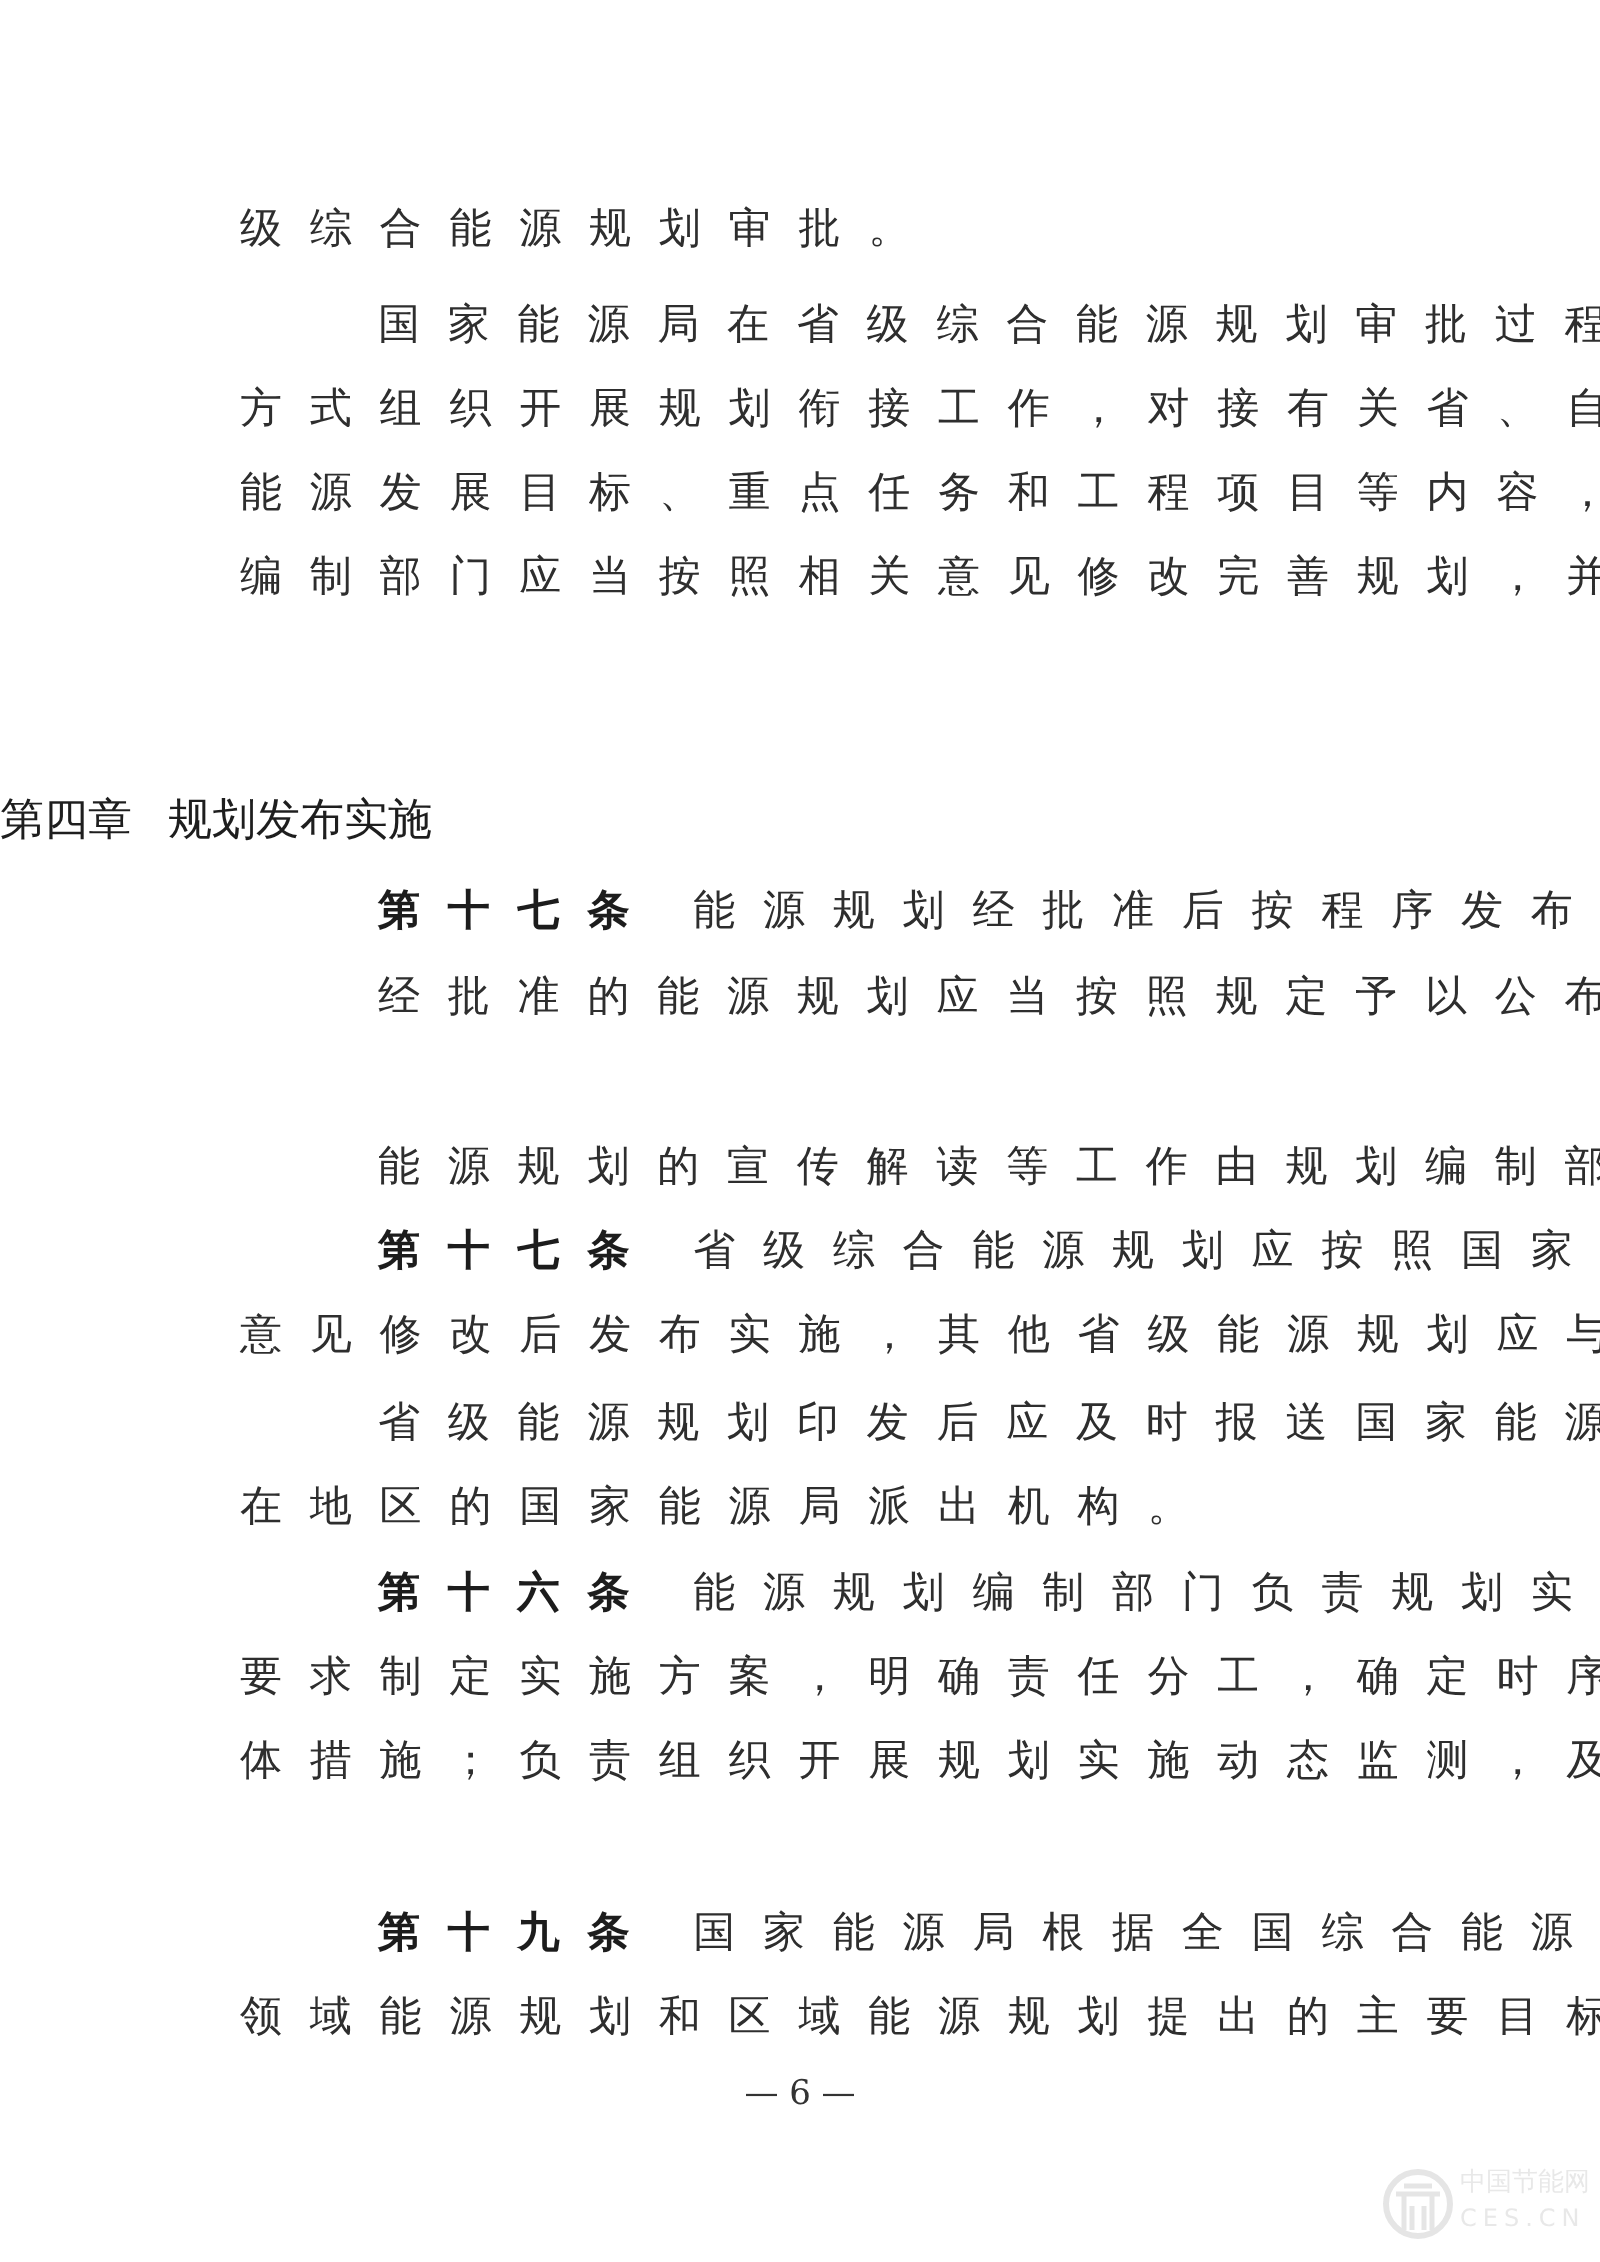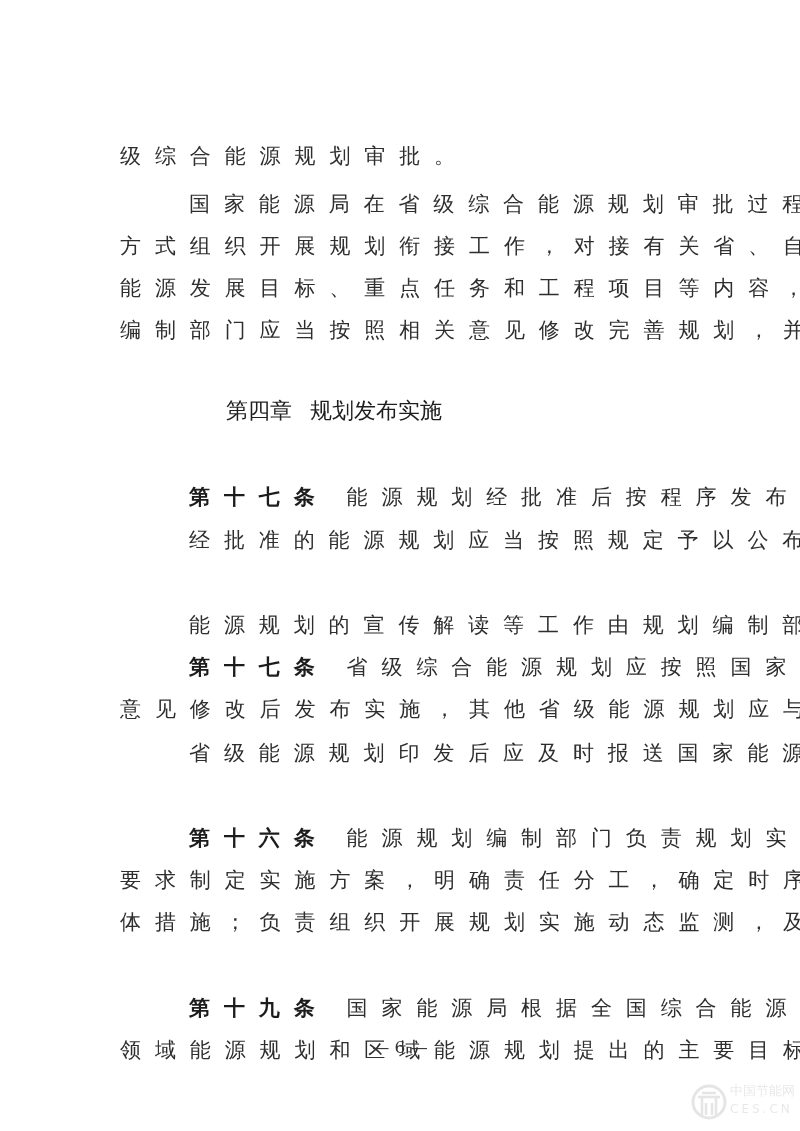--- a/index.html
+++ b/index.html
@@ -23,30 +23,29 @@
     }
     .line {
       position: absolute;
       left: 120px;
       font-family: "DejaVu Serif", "Liberation Serif", serif;
       font-size: 21px;
       letter-spacing: 13.9px;
       white-space: nowrap;
       line-height: 28px;
       color: #2e2e2e;
-      margin-top: 42px;
     }
     .indent { left: 189px; }
     .bold { font-weight: bold; color: #1c1c1c; }
     .gap { display: inline-block; width: 18px; }
     .heading {
       position: absolute;
       left: 0;
       width: 668px;
-      text-align: center;
+      text-align: left;
       font-family: "DejaVu Sans", "Liberation Sans", sans-serif;
       font-size: 22px;
       line-height: 28px;
       color: #1e1e1e;
       white-space: nowrap;
     }
     .heading .sp { display: inline-block; width: 18px; }
     .footer {
       position: absolute;
       left: 0;
@@ -106,20 +105,21 @@
     <span class="bold">第十七条</span><span class="gap"></span><span>能源规划经批准后按程序发布实施。</span>
   </div>
   <div class="line indent" style="top:484px;">经批准的能源规划应当按照规定予以公布，法律、行政</div>
   <div class="line indent" style="top:569px;">能源规划的宣传解读等工作由规划编制部门负责。</div>
 
   <div class="line indent" style="top:611px;">
     <span class="bold">第十七条</span><span class="gap"></span><span>省级综合能源规划应按照国家能源局批复</span>
   </div>
   <div class="line" style="top:653px;">意见修改后发布实施，其他省级能源规划应与其衔接一致。</div>
   <div class="line indent" style="top:697px;">省级能源规划印发后应及时报送国家能源局并抄送所</div>
+  <div class="line" style="top:739px;">在地区的国家能源局派出机构。</div>
 
   <div class="line indent" style="top:782px;">
     <span class="bold">第十六条</span><span class="gap"></span><span>能源规划编制部门负责规划实施，根据工作</span>
   </div>
   <div class="line" style="top:824px;">要求制定实施方案，明确责任分工，确定时序进度，落实具</div>
   <div class="line" style="top:866px;">体措施；负责组织开展规划实施动态监测，及时研究解决规</div>
 
   <div class="line indent" style="top:952px;">
     <span class="bold">第十九条</span><span class="gap"></span><span>国家能源局根据全国综合能源规划、全国分</span>
   </div>

